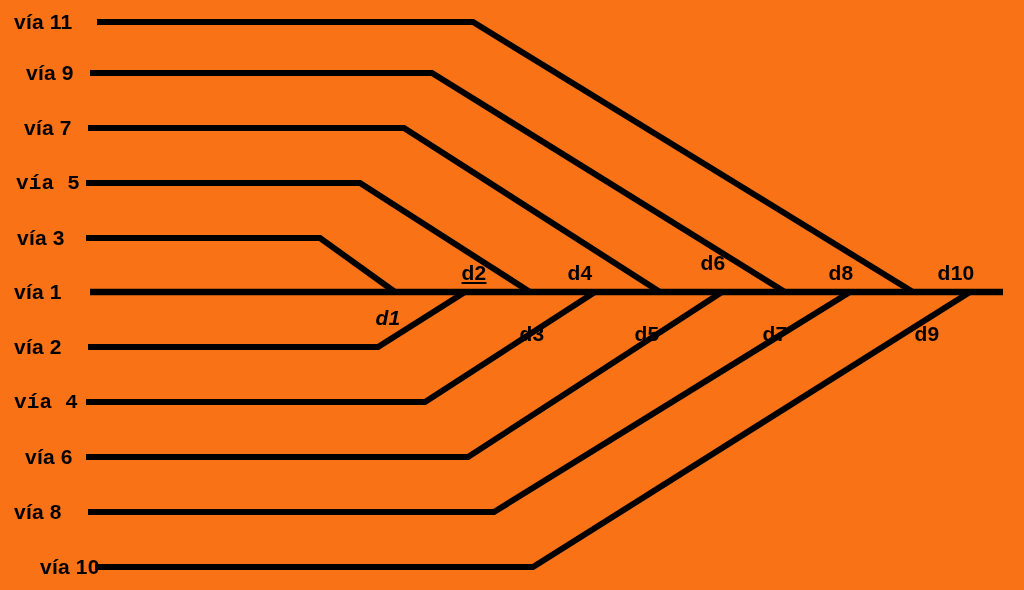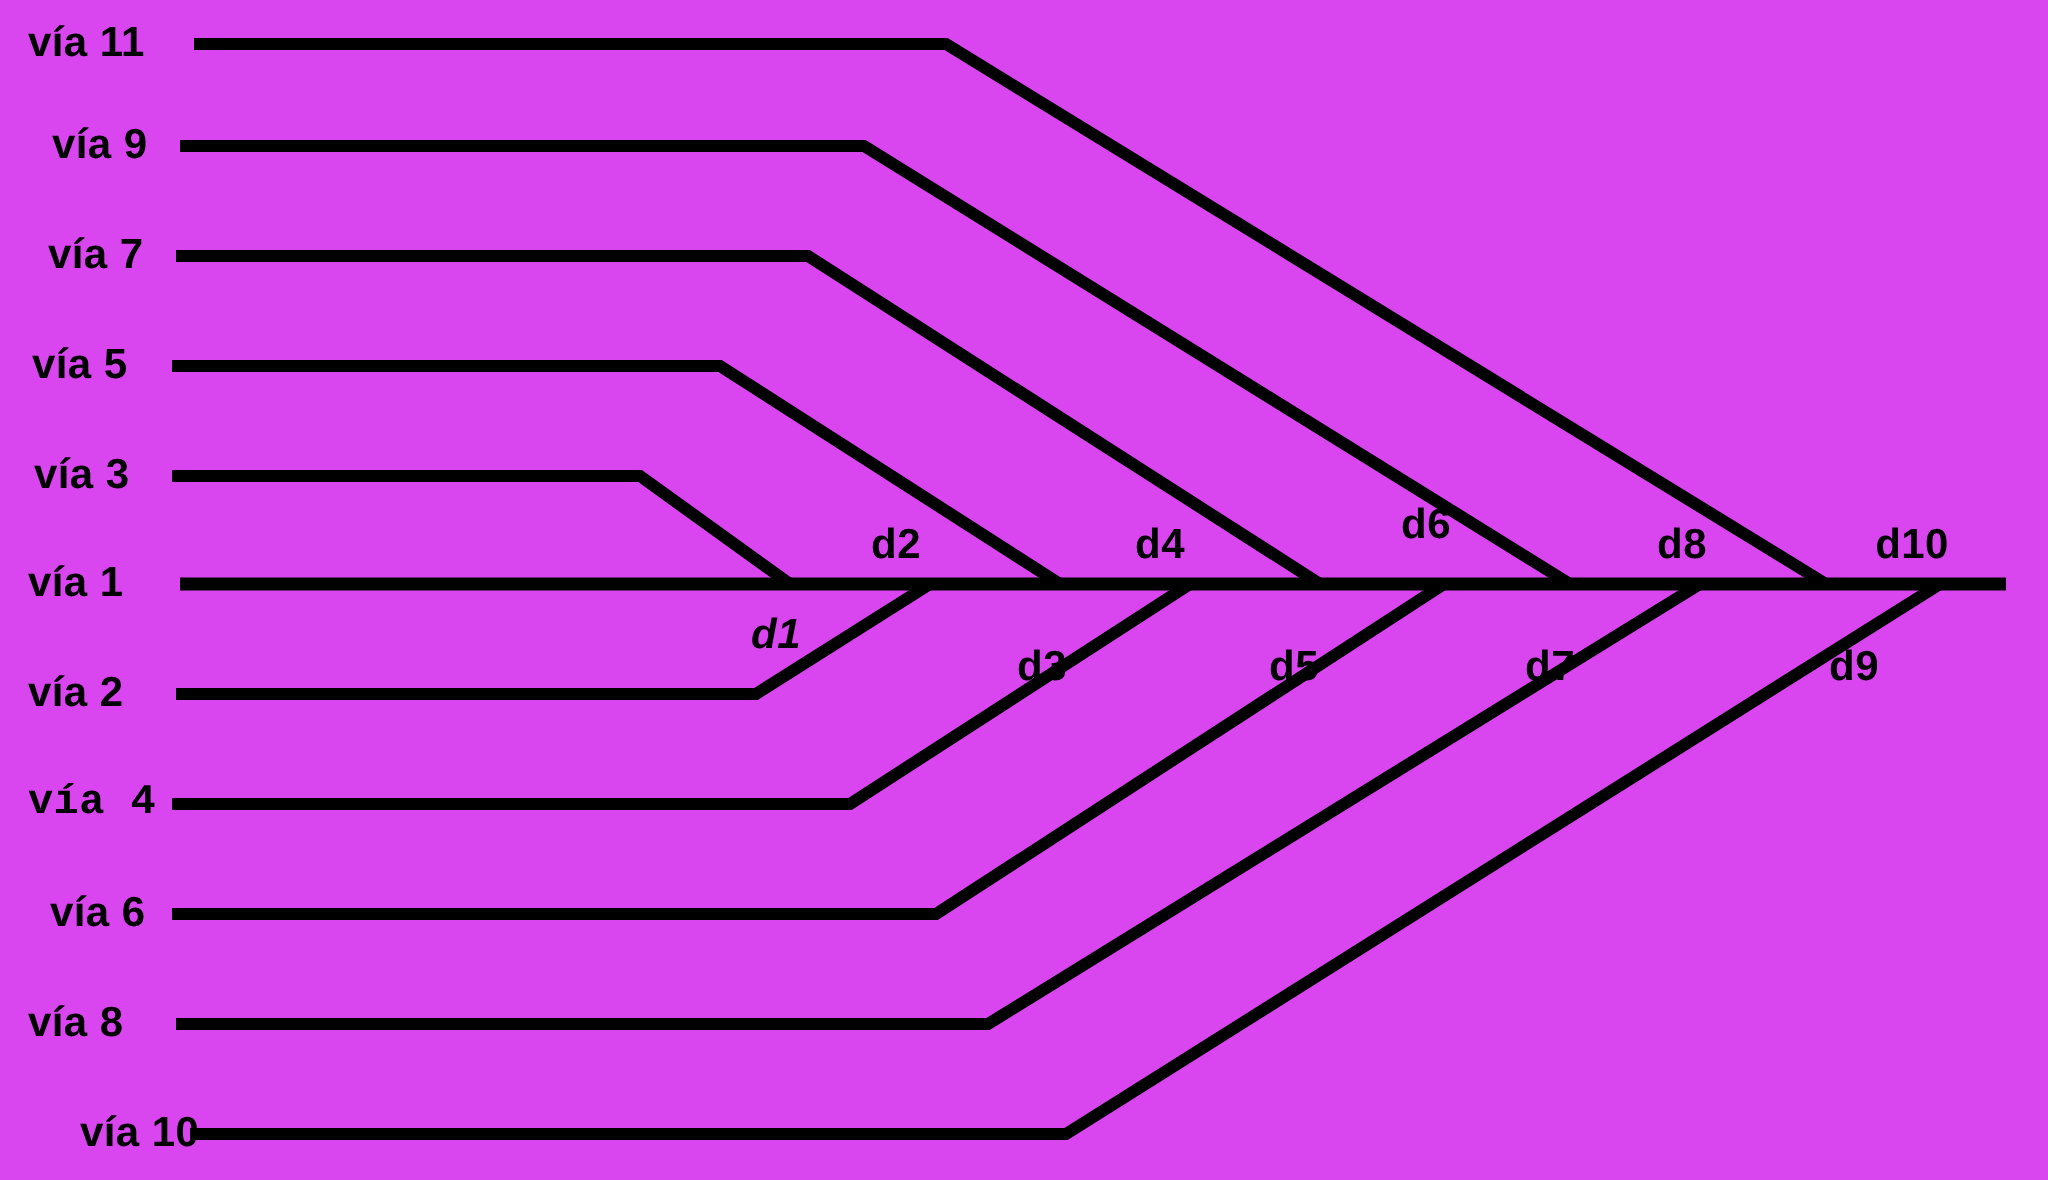--- a/index.html
+++ b/index.html
@@ -4,21 +4,21 @@
 <style>
   html, body {
     margin: 0;
     padding: 0;
     background: #ffffff;
   }
   #stage {
     position: relative;
     width: 1024px;
     height: 590px;
-    background: #d946ef;
+    background: #f97316;
     overflow: hidden;
     font-family: "Liberation Sans", sans-serif;
   }
   #track-svg {
     position: absolute;
     left: 0;
     top: 0;
     width: 1024px;
     height: 590px;
   }
@@ -77,33 +77,33 @@
         <path class="track-line" d="M 88 512 L 494 512 L 850 292"></path>
         <path class="track-line" d="M 95 567 L 533 567 L 970 292"></path>
       </g>
     <path id="main-line-path" class="main-line" d="M 90 292 L 1003 292"></path>
   </svg>
 
   <div id="via-label-layer">
       <div class="via-label" style="left: 14px; top: 22px;">vía 11</div>
       <div class="via-label" style="left: 26px; top: 73px;">vía 9</div>
       <div class="via-label" style="left: 24px; top: 128px;">vía 7</div>
-      <div class="via-label" style="left: 16px; top: 183px;">vía 5</div>
+      <div class="via-label" style="left: 16px; top: 183px; font-family: Liberation Mono, monospace;">vía 5</div>
       <div class="via-label" style="left: 17px; top: 238px;">vía 3</div>
       <div class="via-label" style="left: 14px; top: 292px;">vía 1</div>
       <div class="via-label" style="left: 14px; top: 347px;">vía 2</div>
       <div class="via-label" style="left: 14px; top: 402px; font-family: Liberation Mono, monospace;">vía 4</div>
       <div class="via-label" style="left: 25px; top: 457px;">vía 6</div>
       <div class="via-label" style="left: 14px; top: 512px; text-align: right;">vía 8</div>
       <div class="via-label" style="left: 12px; top: 567px; margin-left: 28px;">vía 10</div>
     </div>
   <div id="switch-label-layer">
       <div class="d-label below" style="left: 388px; top: 306px; font-style: italic;">d1</div>
-      <div class="d-label above" style="left: 448px; top: 285px;">d2</div>
-      <div class="d-label below" style="left: 521px; top: 322px;">d3</div>
+      <div class="d-label above" style="left: 474px; top: 285px; text-decoration: underline;">d2</div>
+      <div class="d-label below" style="left: 532px; top: 322px;">d3</div>
       <div class="d-label above" style="left: 580px; top: 285px;">d4</div>
       <div class="d-label below" style="left: 647px; top: 322px;">d5</div>
       <div class="d-label above" style="left: 713px; top: 275px;">d6</div>
       <div class="d-label below" style="left: 775px; top: 322px;">d7</div>
       <div class="d-label above" style="left: 841px; top: 285px;">d8</div>
       <div class="d-label below" style="left: 927px; top: 322px;">d9</div>
       <div class="d-label above" style="left: 956px; top: 285px;">d10</div>
     </div>
 
 </div>

